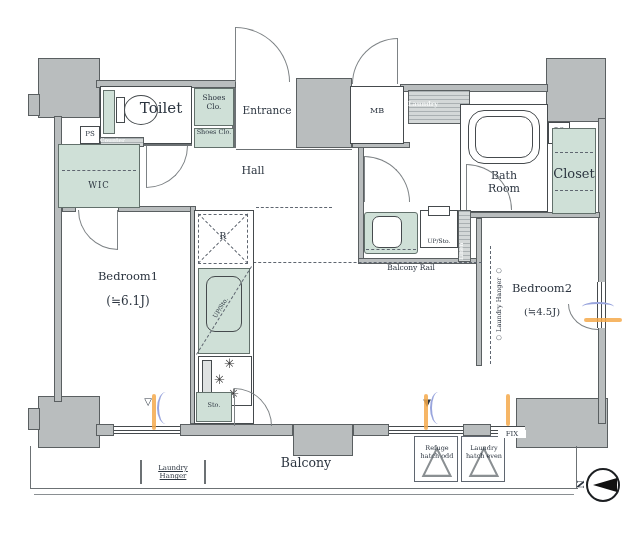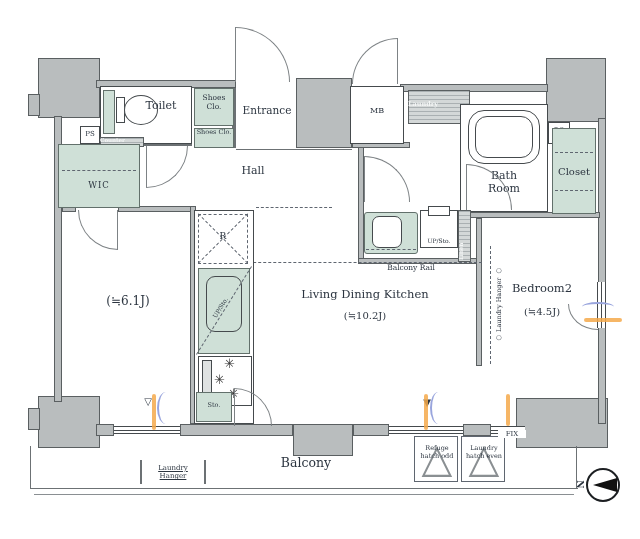--- a/index.html
+++ b/index.html
@@ -64,21 +64,21 @@
   <div class="abs w" style="left:476px;top:218px;width:6px;height:148px;"></div>
   <div class="abs thin" style="left:100px;top:142px;width:92px;height:4px;"></div>
   <div class="abs thin" style="left:232px;top:88px;width:4px;height:60px;"></div>
   <div class="abs thin" style="left:236px;top:149px;width:116px;height:1px;"></div>
   <div class="abs dash" style="left:256px;top:207px;width:76px;height:0;"></div>
 
   <div class="abs room" style="left:100px;top:86px;width:92px;height:58px;"></div>
   <div class="abs green" style="left:103px;top:90px;width:12px;height:44px;"></div>
   <div class="abs" style="left:116px;top:97px;width:9px;height:26px;border:1px solid #454a4d;background:#fff;"></div>
   <div class="abs" style="left:124px;top:95px;width:34px;height:30px;border:1px solid #454a4d;border-radius:50%;background:#fff;"></div>
-  <div class="abs lbl" style="left:134px;top:100px;width:54px;height:14px;font-size:11px;">Toilet</div>
+  <div class="abs lbl" style="left:134px;top:100px;width:54px;height:14px;font-size:15px;">Toilet</div>
   <div class="abs hatch" style="left:100px;top:137px;width:44px;height:10px;"></div>
   <div class="abs wlbl" style="left:100px;top:138px;width:44px;font-size:5.5px;">Counter</div>
 
   <div class="abs room" style="left:80px;top:126px;width:20px;height:18px;"></div>
   <div class="abs lbl" style="left:80px;top:130px;width:20px;font-size:7px;">PS</div>
 
   <div class="abs green" style="left:58px;top:144px;width:82px;height:64px;"></div>
   <div class="abs dash" style="left:62px;top:170px;width:74px;height:0;"></div>
   <div class="abs lbl" style="left:62px;top:180px;width:74px;font-size:8.5px;letter-spacing:1px;">WIC</div>
 
@@ -100,21 +100,21 @@
   <div class="abs" style="left:468px;top:110px;width:72px;height:54px;border:1.5px solid #454a4d;border-radius:16px;background:#fff;"></div>
   <div class="abs" style="left:475px;top:116px;width:58px;height:42px;border:1px solid #454a4d;border-radius:12px;"></div>
   <div class="abs lbl" style="left:476px;top:170px;width:56px;font-size:11px;">Bath Room</div>
 
   <div class="abs room" style="left:548px;top:122px;width:22px;height:22px;"></div>
   <div class="abs lbl" style="left:548px;top:127px;width:22px;font-size:7.5px;">PS</div>
 
   <div class="abs green" style="left:552px;top:128px;width:44px;height:86px;"></div>
   <div class="abs dash" style="left:555px;top:152px;width:38px;height:0;"></div>
   <div class="abs dash" style="left:555px;top:190px;width:38px;height:0;"></div>
-  <div class="abs lbl" style="left:552px;top:166px;width:44px;font-size:10px;">Closet</div>
+  <div class="abs lbl" style="left:552px;top:166px;width:44px;font-size:13px;">Closet</div>
 
   <div class="abs green" style="left:364px;top:212px;width:54px;height:42px;border-radius:3px;"></div>
   <div class="abs" style="left:372px;top:216px;width:30px;height:32px;border:1px solid #454a4d;border-radius:7px;background:#fff;"></div>
   <div class="abs dash" style="left:366px;top:249px;width:50px;height:0;"></div>
   <div class="abs room" style="left:420px;top:210px;width:38px;height:38px;border-width:1px;"></div>
   <div class="abs" style="left:428px;top:206px;width:22px;height:10px;border:1px solid #454a4d;background:#fff;"></div>
   <div class="abs lbl" style="left:419px;top:237px;width:40px;font-size:6px;">UP/Sto.</div>
   <div class="abs hatch" style="left:458px;top:210px;width:13px;height:52px;"></div>
   <div class="abs wlbl vtext" style="left:459px;top:212px;width:11px;height:48px;font-size:5.5px;">Linen</div>
 
@@ -140,23 +140,22 @@
 
   <div class="abs arc" style="left:235px;top:27px;width:55px;height:55px;border-top-width:1px;border-right-width:1px;border-left-width:1px;border-top-right-radius:100%;"></div>
   <div class="abs arc" style="left:352px;top:38px;width:46px;height:46px;border-top-width:1px;border-left-width:1px;border-right-width:1px;border-top-left-radius:100%;"></div>
   <div class="abs arc" style="left:146px;top:146px;width:42px;height:42px;border-bottom-width:1px;border-right-width:1px;border-left-width:1px;border-bottom-right-radius:100%;"></div>
   <div class="abs arc" style="left:78px;top:210px;width:40px;height:40px;border-bottom-width:1px;border-left-width:1px;border-right-width:1px;border-bottom-left-radius:100%;"></div>
   <div class="abs arc" style="left:364px;top:156px;width:46px;height:46px;border-top-width:1px;border-right-width:1px;border-left-width:1px;border-top-right-radius:100%;"></div>
   <div class="abs arc" style="left:466px;top:164px;width:46px;height:46px;border-top-width:1px;border-right-width:1px;border-left-width:1px;border-top-right-radius:100%;"></div>
   <div class="abs arc" style="left:234px;top:388px;width:38px;height:38px;border-top-width:1px;border-right-width:1px;border-left-width:1px;border-top-right-radius:100%;"></div>
   <div class="abs arc" style="left:568px;top:304px;width:30px;height:26px;border-bottom-width:1px;border-left-width:1px;border-bottom-left-radius:100%;"></div>
 
+  <div class="abs lbl" style="left:70px;top:270px;width:116px;font-size:11.5px;">Bedroom1</div>
   <div class="abs lbl" style="left:70px;top:294px;width:116px;font-size:12px;">(≒6.1J)</div>
-  <div class="abs lbl" style="left:280px;top:288px;width:170px;font-size:11.5px;">Living Dining Kitchen</div>
-  <div class="abs lbl" style="left:280px;top:310px;width:170px;font-size:10px;">(≒10.2J)</div>
   <div class="abs lbl" style="left:496px;top:282px;width:92px;font-size:11.5px;">Bedroom2</div>
   <div class="abs lbl" style="left:496px;top:306px;width:92px;font-size:10px;">(≒4.5J)</div>
 
   <div class="abs dashv" style="left:490px;top:246px;width:0;height:118px;"></div>
   <div class="abs lbl vtext" style="left:496px;top:250px;width:12px;height:110px;font-size:6.5px;">○ Laundry Hanger ○</div>
 
   <div class="abs lbl" style="left:141px;top:396px;width:14px;font-size:10px;">▽</div>
   <div class="abs obar" style="left:152px;top:394px;width:4px;height:36px;"></div>
   <div class="abs bcurve" style="left:157px;top:392px;width:14px;height:32px;"></div>
   <div class="abs lbl" style="left:420px;top:397px;width:14px;font-size:10px;">▼</div>

